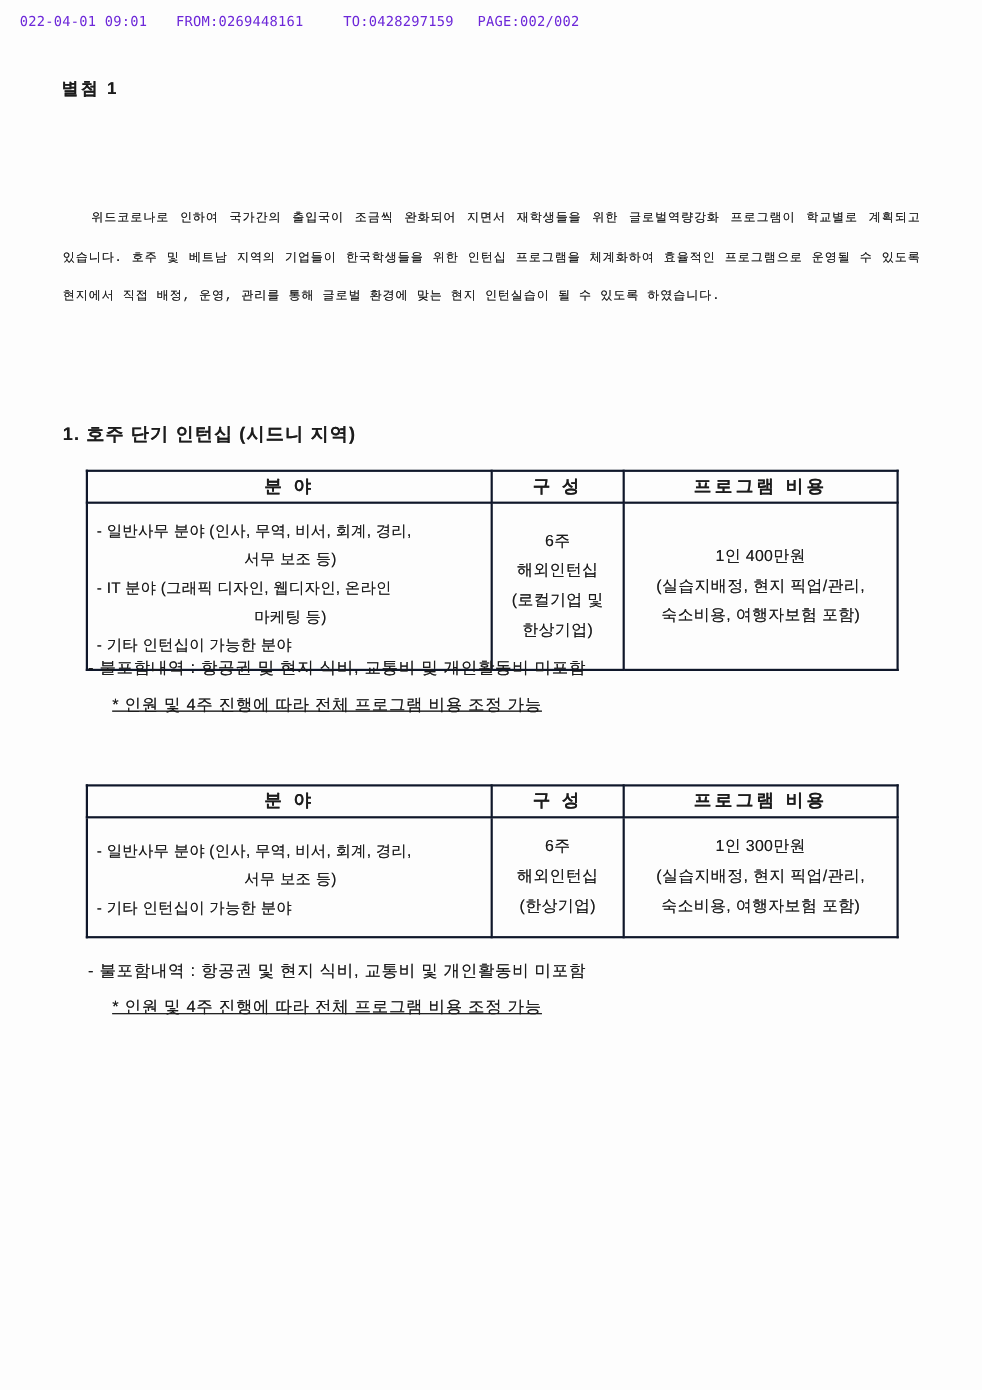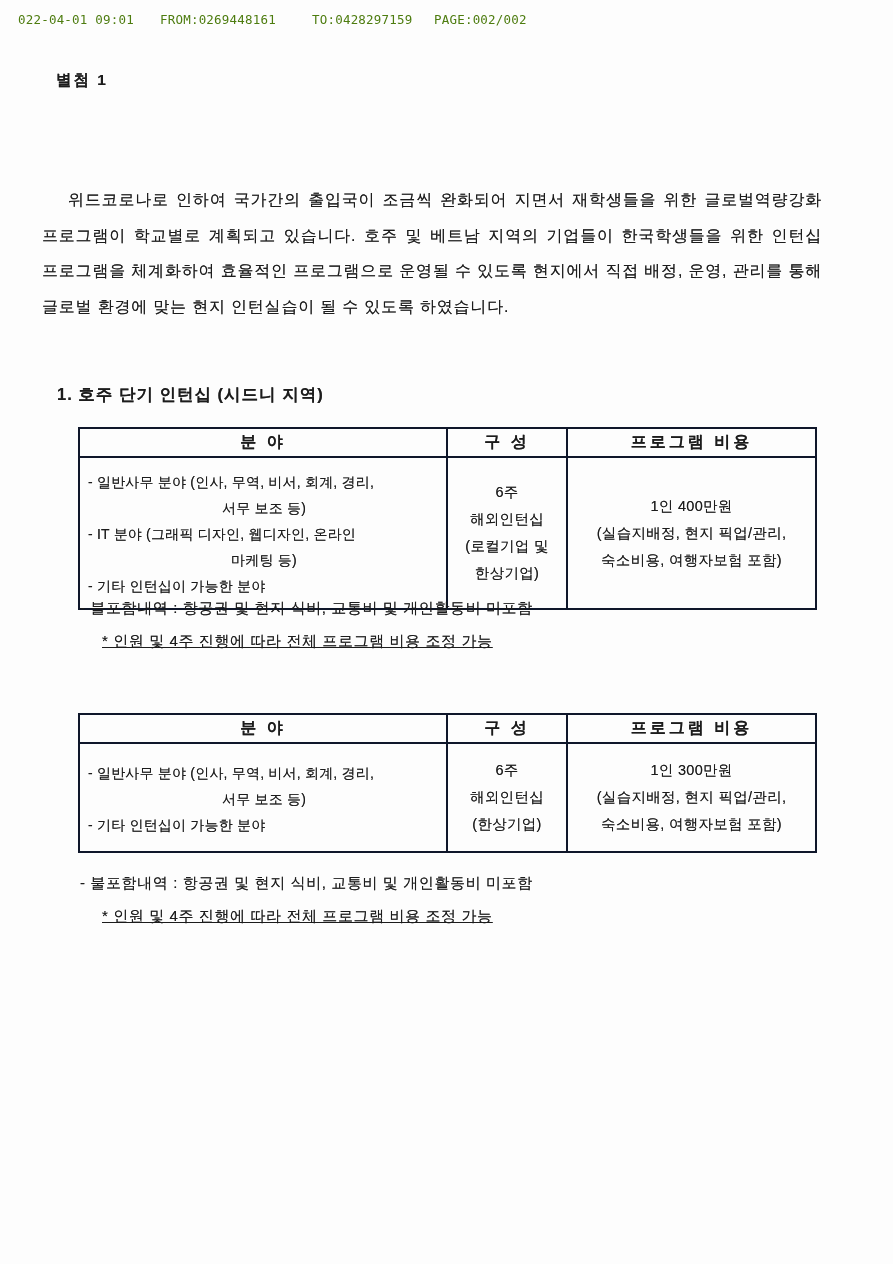--- a/index.html
+++ b/index.html
@@ -19,21 +19,21 @@
   .scan-text { text-shadow: 0 0 0.45px rgba(20,20,20,0.65); }
 
   
   .fax-header {
     position: absolute;
     left: 18px; top: 12px;
     display: flex;
     font-family: "DejaVu Sans Mono", monospace;
     font-size: 12.5px;
     letter-spacing: 0.2px;
-    color: #4d7c0f;
+    color: #6d28d9;
     white-space: nowrap;
   }
   .fax-header span { display: inline-block; }
   .fax-seg-dt   { width: 142px; }
   .fax-seg-from { width: 152px; }
   .fax-seg-to   { width: 122px; }
 
   .attachment-label {
     position: absolute;
     left: 56px; top: 70px;
@@ -48,28 +48,29 @@
     width: 778px;
     text-align: center;
     font-size: 20px;
     font-weight: bold;
     letter-spacing: 1.5px;
     word-break: keep-all;
   }
 
   .intro {
     position: absolute;
-    left: 42px; top: 182px;
+    left: 57px; top: 182px;
     width: 780px;
-    font-size: 16px;
+    font-size: 11px;
     line-height: 35.5px;
     letter-spacing: 0.8px;
     text-align: justify;
     text-indent: 26px;
     word-break: keep-all;
+    font-family: Liberation Mono, monospace;
   }
 
   .section-heading {
     position: absolute;
     left: 57px;
     font-size: 16.5px;
     font-weight: bold;
     letter-spacing: 1px;
   }
   .section1-heading { top: 384px; }

